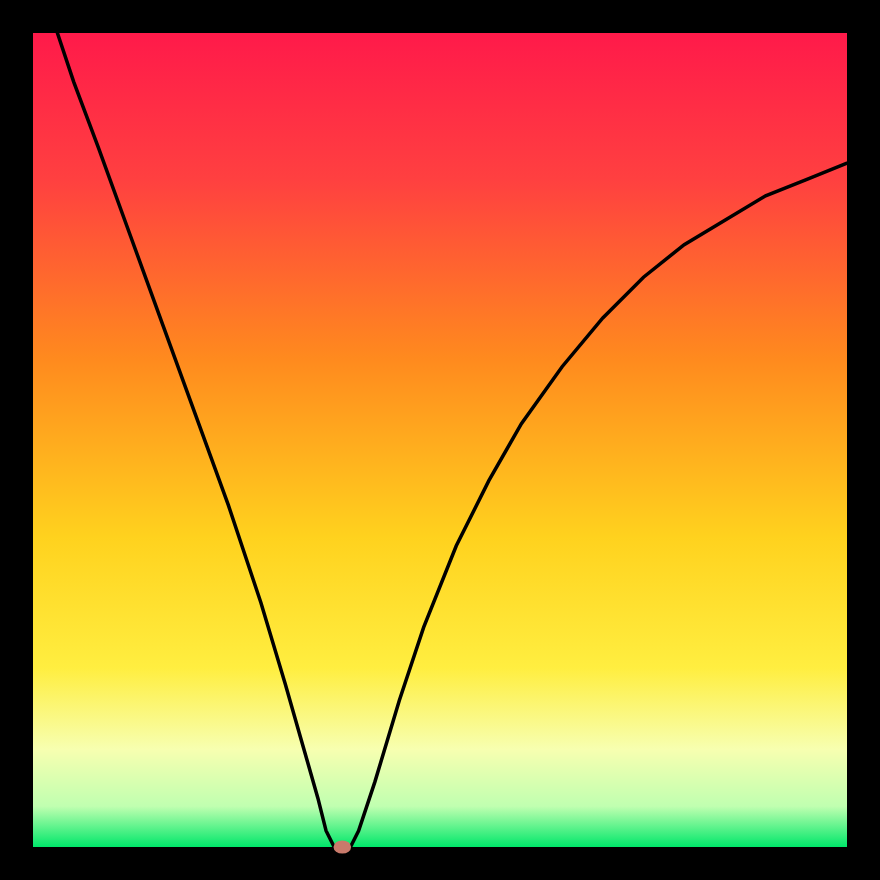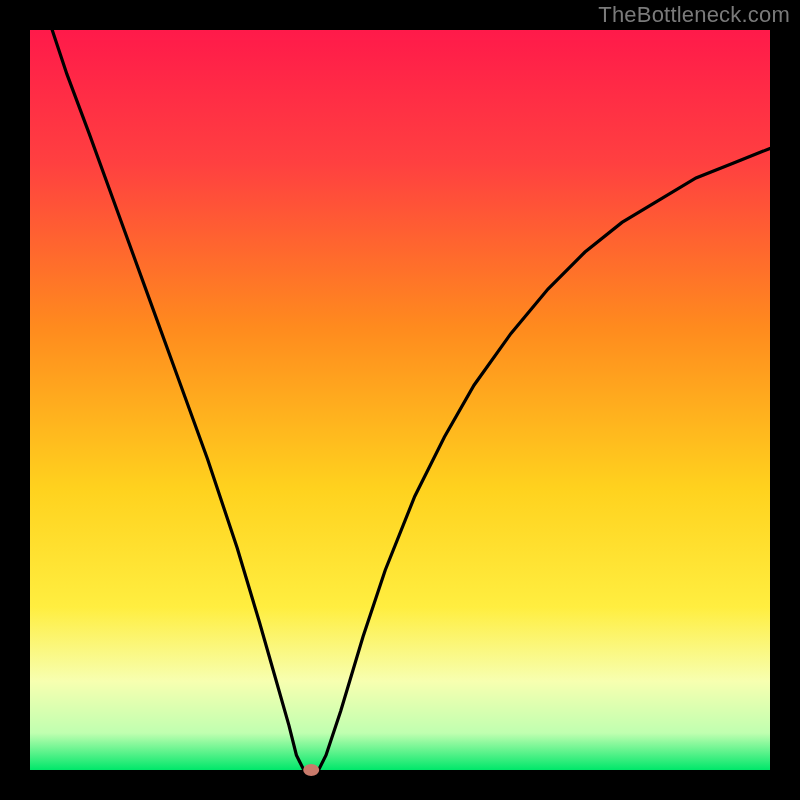--- a/index.html
+++ b/index.html
@@ -49,14 +49,13 @@
         <stop offset="78%" stop-color="#ffee40"></stop>
         <stop offset="88%" stop-color="#f7ffb0"></stop>
         <stop offset="95%" stop-color="#c0ffb0"></stop>
         <stop offset="100%" stop-color="#00e76a"></stop>
       </linearGradient>
     </defs>
     <rect id="plot-bg" x="30" y="30" width="740" height="740" fill="url(#bg-grad)"></rect>
     <path id="curve" fill="none" stroke="#000" stroke-width="3.2" stroke-linecap="round" d="M52.2 30.0 L67.0 74.4 L89.2 133.6 L118.8 215.0 L148.4 296.4 L178.0 377.8 L207.6 459.2 L237.2 548.0 L259.4 622.0 L274.2 673.8 L289.0 725.6 L296.4 755.2 L303.8 770.0 L311.2 770.0 L318.6 770.0 L326.0 755.2 L340.8 710.8 L363.0 636.8 L385.2 570.2 L414.8 496.2 L444.4 437.0 L474.0 385.2 L511.0 333.4 L548.0 289.0 L585.0 252.0 L622.0 222.4 L659.0 200.2 L696.0 178.0 L733.0 163.2 L770.0 148.4"></path>
     <ellipse id="marker" cx="311.2" cy="770" rx="8" ry="6" fill="#c97a6b"></ellipse>
   </svg>
-  <div class="watermark">TheBottleneck.com</div>
 </div>
 
 </body></html>

